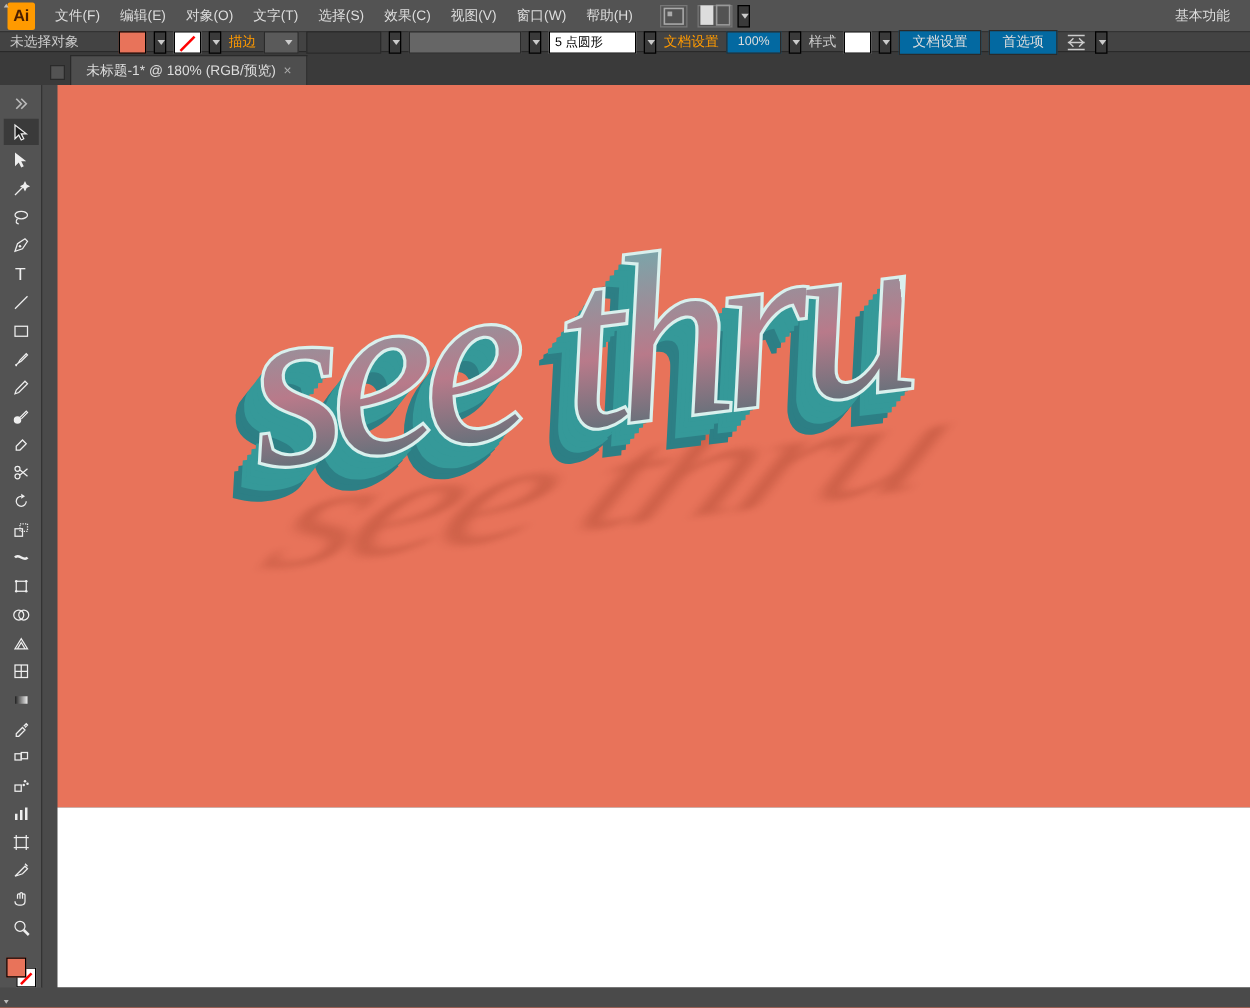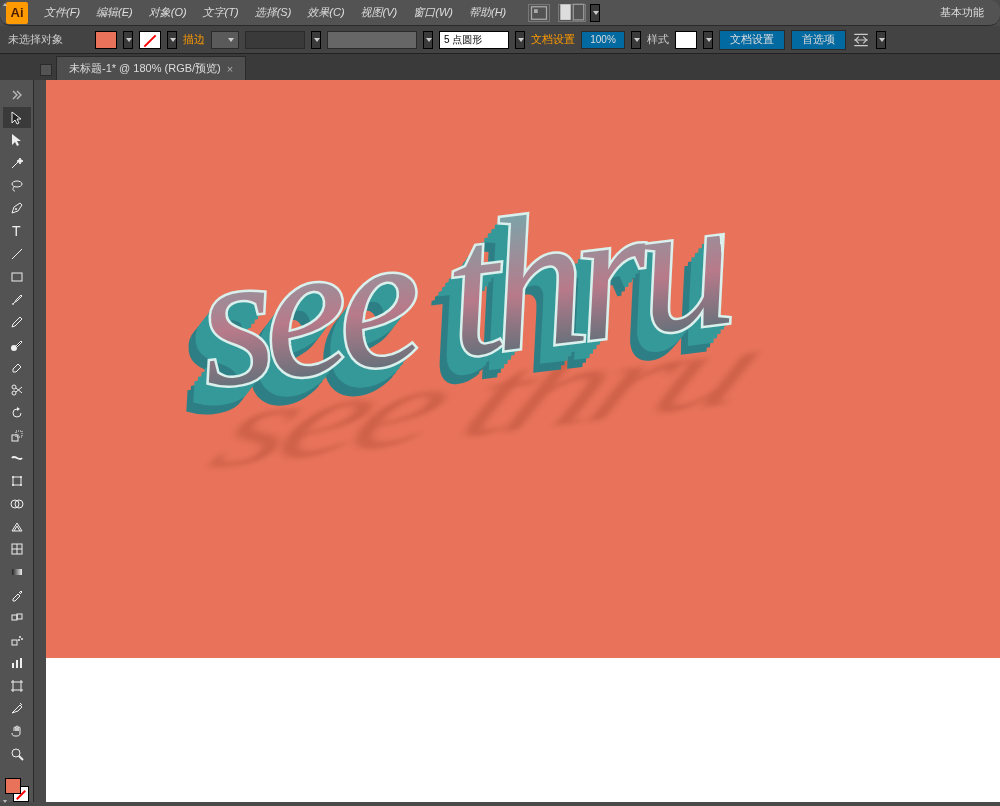--- a/index.html
+++ b/index.html
@@ -1,27 +1,27 @@
 <!DOCTYPE html>
 <html><head>
 <meta charset="utf-8">
 <style>
 * { margin: 0; padding: 0; box-sizing: border-box; font-family: "Microsoft YaHei", sans-serif; }
 body { background: #4a4a4a; width: 1000px; height: 806px; overflow: hidden; color: #ddd; font-size: 11px; }
 
 
-.menubar { background: #535353; height: 26px; display: flex; align-items: center; padding: 0 6px; border-bottom: 1px solid #2a2a2a; border-radius: 10px; }
+.menubar { background: #535353; height: 26px; display: flex; align-items: center; padding: 0 6px; border-bottom: 1px solid #2a2a2a; }
 .app-icon { width: 22px; height: 22px; background: #ff9a00; color: #4b1e00; font-weight: bold; font-size: 13px; display: flex; align-items: center; justify-content: center; border-radius: 2px; margin-right: 8px; }
-.menubar .menu-item { padding: 4px 8px; cursor: default; color: #ddd; font-style: italic; }
+.menubar .menu-item { padding: 4px 8px; cursor: default; color: #ddd; }
 .menubar .spacer { width: 10px; }
 .menu-extra { width: 22px; height: 18px; border: 1px solid #777; margin: 0 4px; display: flex; align-items: center; justify-content: center; }
 .workspace-label { margin-left: auto; padding: 4px 10px; text-align: right; }
 
 
-.controlbar { background: #434343; height: 28px; display: flex; align-items: center; padding: 1px 8px; gap: 6px; border-bottom: 1px solid #222; }
+.controlbar { background: #434343; height: 16px; display: flex; align-items: center; padding: 1px 8px; gap: 6px; border-bottom: 1px solid #222; }
 .ctrl-label { color: #ccc; font-size: 11px; }
 .ctrl-label.orange { color: #ff9a00; }
 .swatch { width: 22px; height: 18px; border: 1px solid #000; position: relative; }
 .swatch.fill { background: #e8735a; }
 .swatch.none { background: #fff; }
 .swatch.none::after { content: ""; position: absolute; left: 2px; right: 2px; top: 50%; height: 2px; background: red; transform: rotate(-45deg); }
 .swatch-drop { width: 10px; height: 18px; background: #3a3a3a; border: 1px solid #000; position: relative; }
 .swatch-drop::after { content: ""; position: absolute; top: 6px; left: 2px; border: 3px solid transparent; border-top: 4px solid #ccc; }
 .ctrl-input { background: #fff; border: 1px solid #000; height: 18px; padding: 0 4px; font-size: 10px; color: #000; }
 .ctrl-sel { background: #5a5a5a; border: 1px solid #2a2a2a; height: 18px; color: #ddd; padding: 0 16px 0 4px; position: relative; font-size: 10px; display: inline-flex; align-items: center; }

